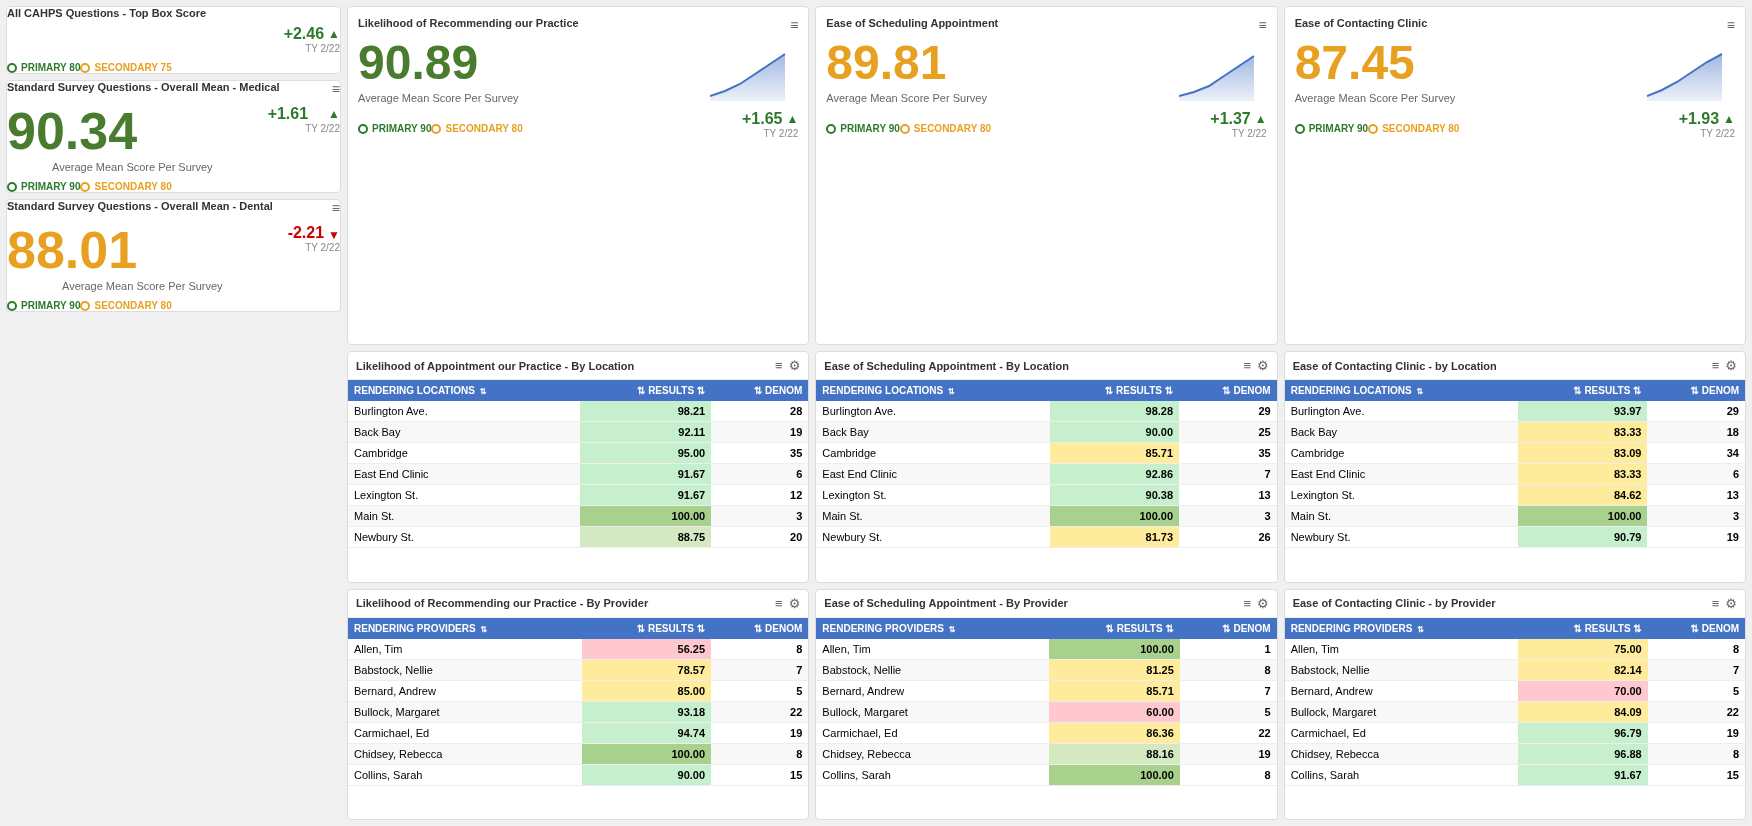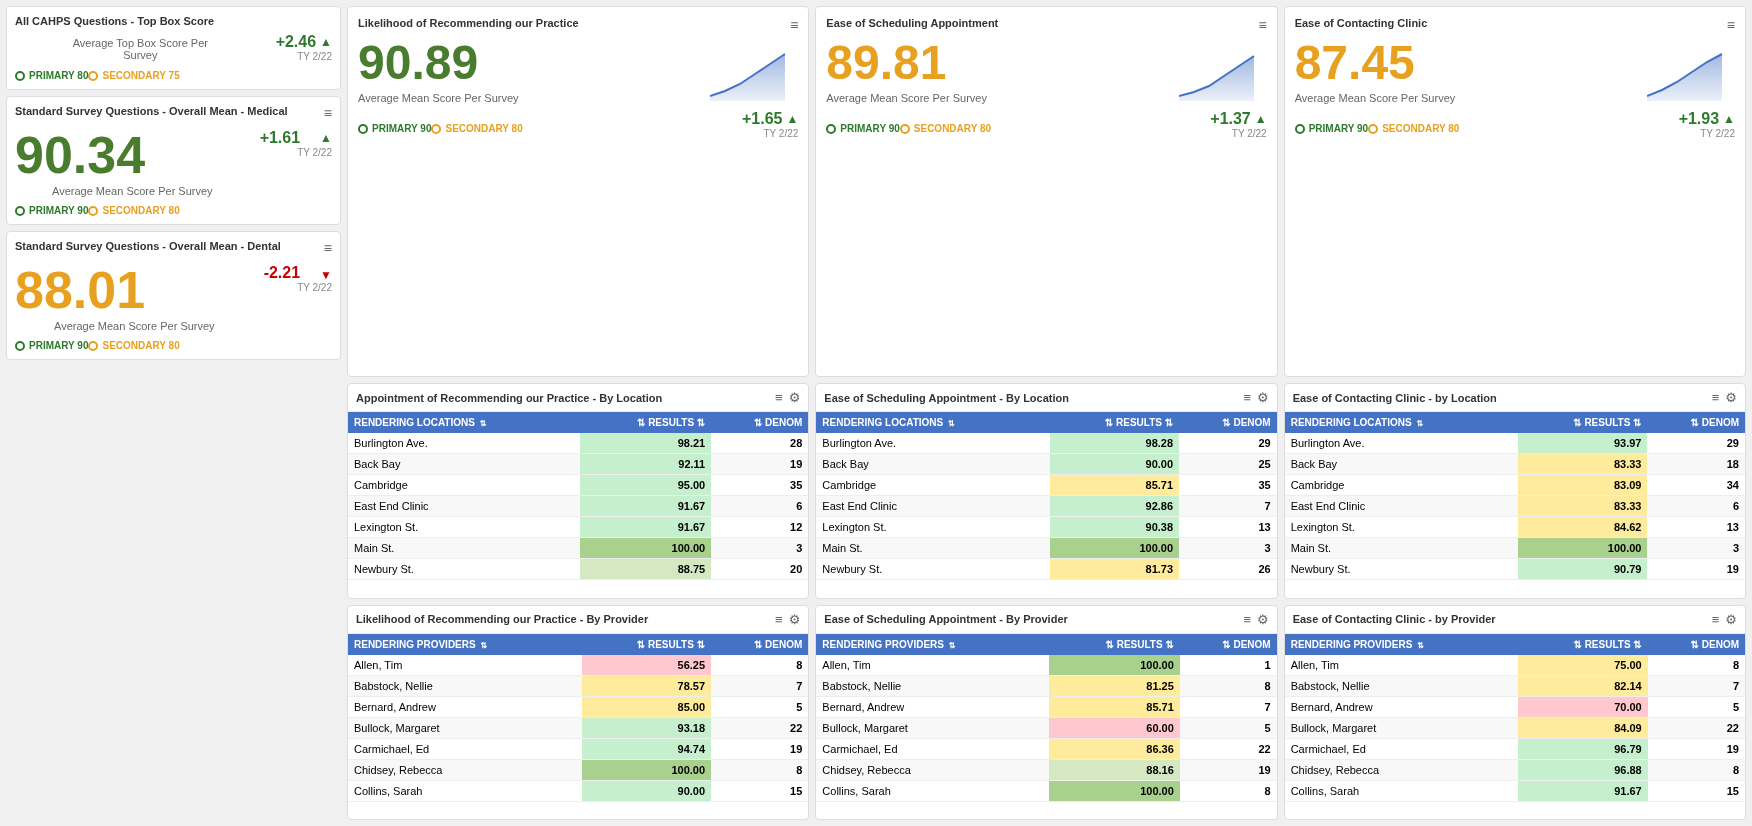--- a/index.html
+++ b/index.html
@@ -2,21 +2,21 @@
 <html><head>
   <meta charset="utf-8">
   <style>
     * { box-sizing: border-box; margin: 0; padding: 0; }
     body { font-family: Arial, sans-serif; background: #f0f0f0; font-size: 12px; overflow: hidden; }
     
     .dashboard { display: grid; grid-template-columns: 335px 1fr 1fr 1fr; grid-template-rows: auto auto auto; gap: 6px; padding: 6px; height: 826px; }
     
     
     .left-col { grid-column: 1; display: flex; flex-direction: column; gap: 6px; }
-    .left-card { background: #fff; border: 1px solid #ddd; border-radius: 4px; padding: 8px; }
+    .left-card { background: #fff; border: 1px solid #ddd; border-radius: 4px; padding: 0; }
     
     .card-title { font-size: 11px; font-weight: bold; color: #333; margin-bottom: 6px; }
     
     .big-score { font-size: 52px; font-weight: bold; line-height: 1; }
     .score-green { color: #4a7c2f; }
     .score-orange { color: #e8a020; }
     
     .score-label { font-size: 11px; color: #666; text-align: center; margin-top: 4px; }
     
     .score-row { display: flex; align-items: flex-start; gap: 10px; margin-top: 6px; }
@@ -77,21 +77,20 @@
 <body>
 
 <div class="dashboard">
 
   <div class="left-col">
 
     <div class="left-card">
       <div class="card-title">All CAHPS Questions - Top Box Score</div>
       <div class="score-row">
         <div class="score-main">
-          <div class="score-label">Average Top Box Score Per<br>Survey</div>
         </div>
         <div class="score-change">
           <div style="display:flex;align-items:center;gap:4px;">
             <span class="change-val">+2.46</span>
             <span class="arrow-up">▲</span>
           </div>
           <div class="change-date">TY 2/22</div>
         </div>
       </div>
       <div class="benchmarks">
@@ -140,21 +139,21 @@
       <div style="display:flex;justify-content:space-between;align-items:flex-start;">
         <div class="card-title">Standard Survey Questions - Overall Mean - Dental</div>
         <span class="filter-icon">≡</span>
       </div>
       <div class="score-row">
         <div class="score-main">
           <div class="big-score score-orange">88.01</div>
           <div class="score-label">Average Mean Score Per Survey</div>
         </div>
         <div class="score-change">
-          <div style="display:flex;align-items:flex-end;gap:20px;">
+          <div style="display:flex;align-items:flex-end;gap:4px;">
             <span class="change-val negative">-2.21</span>
             <span class="arrow-down">▼</span>
           </div>
           <div class="change-date">TY 2/22</div>
         </div>
       </div>
       <div class="benchmarks">
         <div class="bench bench-primary">
           <span class="bench-dot bench-primary"></span>
           <span>PRIMARY 90</span>
@@ -296,21 +295,21 @@
         </div>
         <div class="change-date">TY 2/22</div>
       </div>
     </div>
   </div>
 
   <div class="bottom-grid">
 
     <div class="table-panel">
       <div class="table-header">
-        <div class="table-title">Appointment of Recommending our Practice - By Location</div>
+        <div class="table-title">Likelihood of Appointment our Practice - By Location</div>
         <div class="table-icons">
           <span>≡</span>
           <span>⚙</span>
         </div>
       </div>
       <div style="overflow-y:auto;max-height:195px;">
         <table>
           <thead>
             <tr>
               <th>RENDERING LOCATIONS <span class="sort-icon">⇅</span></th>

